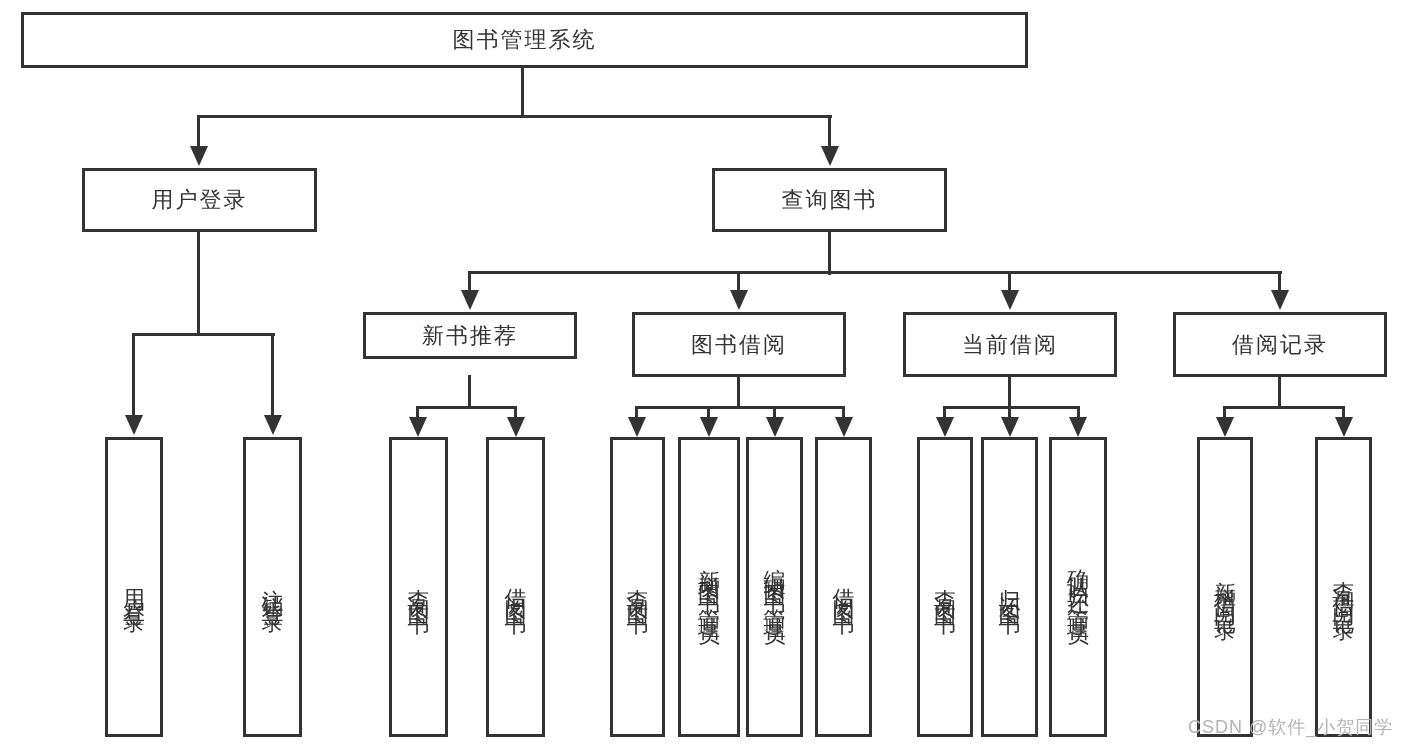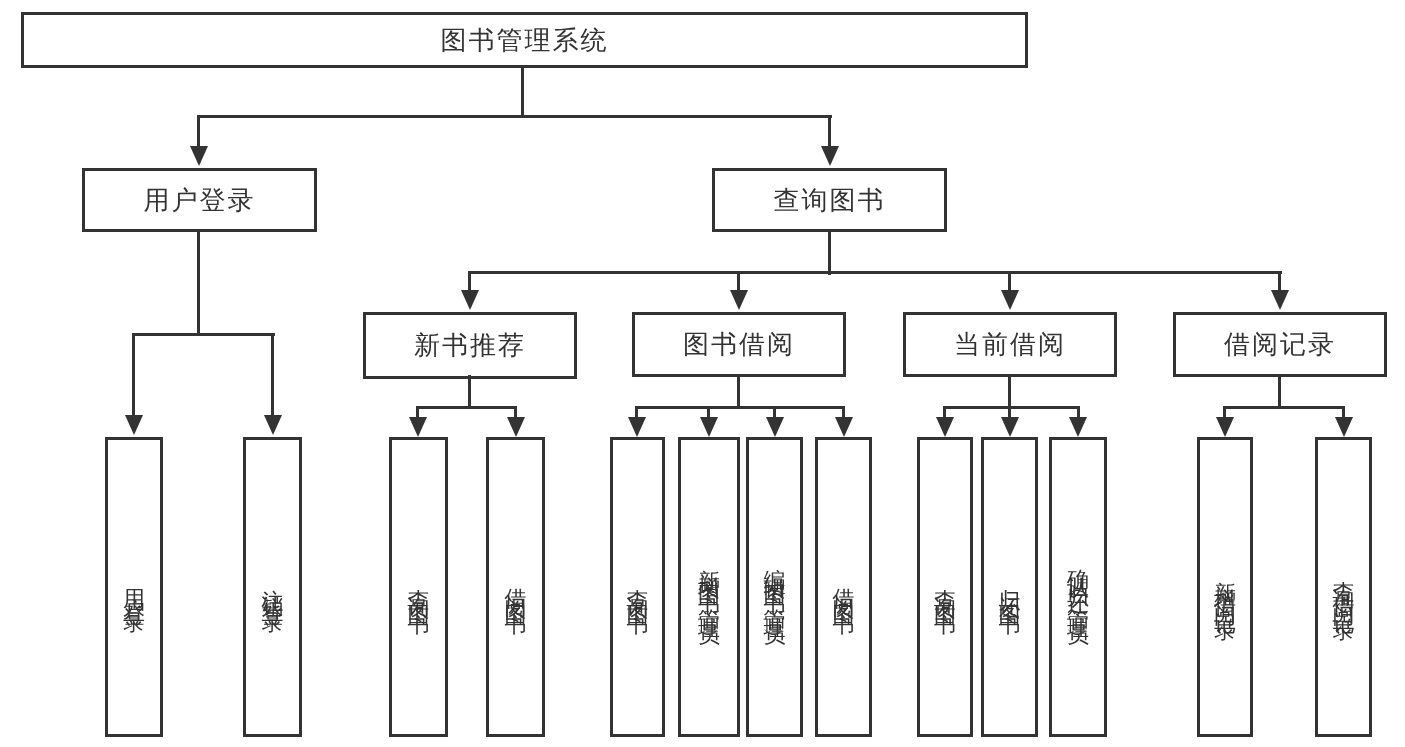--- a/index.html
+++ b/index.html
@@ -20,21 +20,21 @@
     position: absolute;
     box-sizing: border-box;
     border: 3px solid #333333;
     background: #ffffff;
     display: flex;
     align-items: center;
     justify-content: center;
     color: #333333;
   }
   .box.h span {
-    font-size: 26px;
+    font-size: 22px;
     letter-spacing: 2px;
     color: #333333;
     white-space: nowrap;
   }
   .box.v span {
     writing-mode: vertical-rl;
     text-orientation: mixed;
     font-size: 22px;
     letter-spacing: 8px;
     line-height: 1;
@@ -105,21 +105,21 @@
   <div class="hl" style="left:468px;top:271px;width:814px"></div>
   <div class="vl" style="left:468px;top:271px;height:21px"></div>
   <div class="arr" style="left:461px;top:290px"></div>
   <div class="vl" style="left:737px;top:271px;height:21px"></div>
   <div class="arr" style="left:730px;top:290px"></div>
   <div class="vl" style="left:1008px;top:271px;height:21px"></div>
   <div class="arr" style="left:1001px;top:290px"></div>
   <div class="vl" style="left:1278px;top:271px;height:21px"></div>
   <div class="arr" style="left:1271px;top:290px"></div>
 
-  <div class="box h" style="left:363px;top:312px;width:214px;height:67px">
+  <div class="box h" style="left:363px;top:312px;width:214px;height:47px">
     <span>新书推荐</span>
   </div>
   <div class="box h" style="left:632px;top:312px;width:214px;height:65px">
     <span>图书借阅</span>
   </div>
   <div class="box h" style="left:903px;top:312px;width:214px;height:65px">
     <span>当前借阅</span>
   </div>
   <div class="box h" style="left:1173px;top:312px;width:214px;height:65px">
     <span>借阅记录</span>
@@ -196,14 +196,15 @@
     <span>确认归还（管理员）</span>
   </div>
 
   <div class="box v" style="left:1197px;top:437px;width:56px;height:300px">
     <span>新增借阅记录</span>
   </div>
   <div class="box v" style="left:1315px;top:437px;width:57px;height:300px">
     <span>查询借阅记录</span>
   </div>
 
+  <div class="watermark">CSDN @软件_小贺同学</div>
 
 </div>
 
 </body></html>

